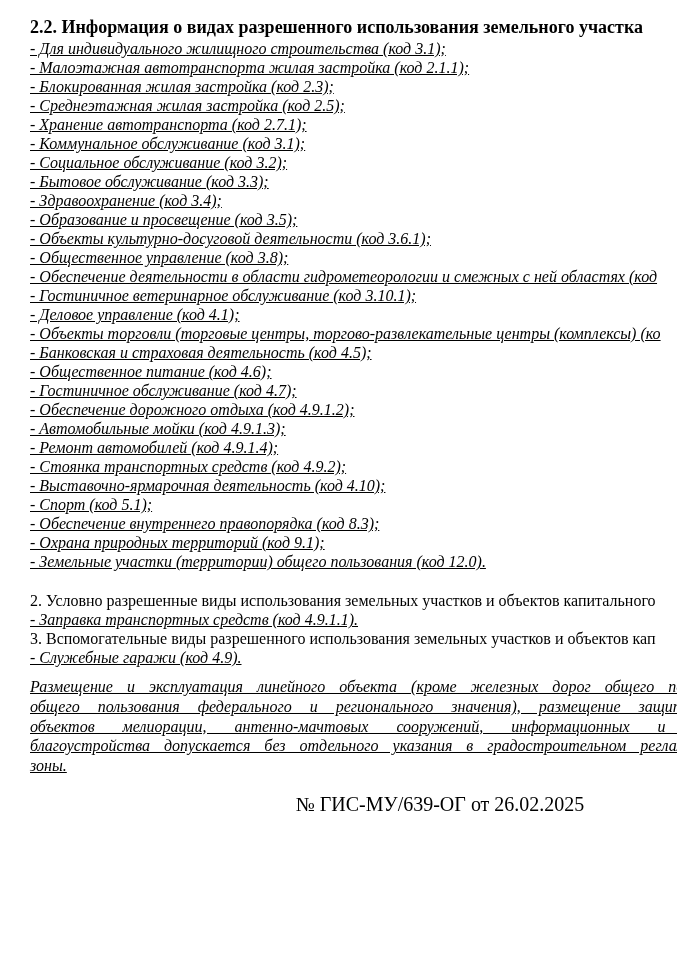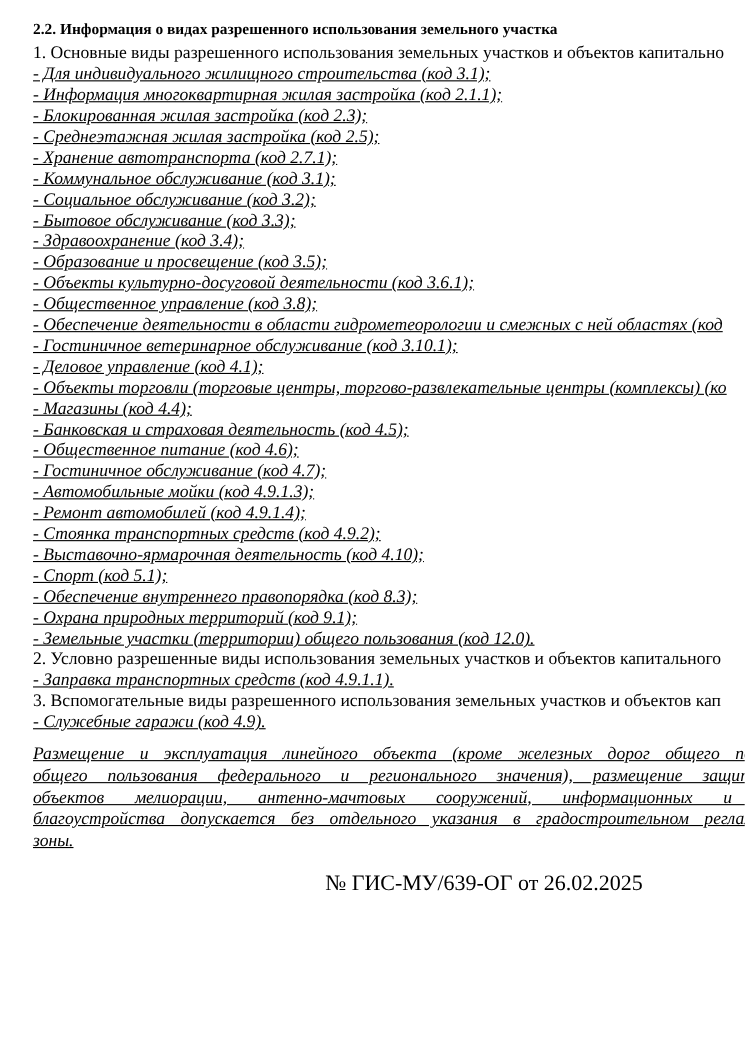--- a/index.html
+++ b/index.html
@@ -16,38 +16,38 @@
   }
   .page {
     box-sizing: border-box;
     width: 677px;
     height: 960px;
     padding: 16px 0 0 30px;
     overflow: hidden;
   }
   .title {
     font-weight: bold;
-    font-size: 14px;
+    font-size: 18px;
     line-height: 23px;
     white-space: nowrap;
     margin: 0;
   }
   .sec-heading {
     font-size: 16px;
     line-height: 19px;
     white-space: nowrap;
   }
   .items .item {
     font-size: 16px;
     line-height: 19px;
     font-style: italic;
     text-decoration: underline;
     white-space: nowrap;
   }
-  .sec-2 { margin-top: 0; }
+  .sec-2 { margin-top: 20px; }
   .sec-3 { }
   .note { margin-top: 10px; }
   .note .note-line {
     font-size: 16px;
     line-height: 19.8px;
     font-style: italic;
     text-decoration: underline;
     white-space: nowrap;
   }
   
@@ -66,42 +66,41 @@
   }
 </style>
 </head>
 <body>
 
 <div class="page">
 
   <h1 class="title">2.2. Информация о видах разрешенного использования земельного участка</h1>
 
   <div class="sec sec-1">
-    <div class="sec-heading">1. Основные виды разрешенного использования земельных участков и объектов капитально</div>
     <div class="items">
         <div class="item">- Для индивидуального жилищного строительства (код 3.1);</div>
-        <div class="item">- Информация многоквартирная жилая застройка (код 2.1.1);</div>
+        <div class="item">- Малоэтажная автотранспорта жилая застройка (код 2.1.1);</div>
         <div class="item">- Блокированная жилая застройка (код 2.3);</div>
         <div class="item">- Среднеэтажная жилая застройка (код 2.5);</div>
         <div class="item">- Хранение автотранспорта (код 2.7.1);</div>
         <div class="item">- Коммунальное обслуживание (код 3.1);</div>
         <div class="item">- Социальное обслуживание (код 3.2);</div>
         <div class="item">- Бытовое обслуживание (код 3.3);</div>
         <div class="item">- Здравоохранение (код 3.4);</div>
         <div class="item">- Образование и просвещение (код 3.5);</div>
         <div class="item">- Объекты культурно-досуговой деятельности (код 3.6.1);</div>
         <div class="item">- Общественное управление (код 3.8);</div>
         <div class="item">- Обеспечение деятельности в области гидрометеорологии и смежных с ней областях (код</div>
         <div class="item">- Гостиничное ветеринарное обслуживание (код 3.10.1);</div>
         <div class="item">- Деловое управление (код 4.1);</div>
         <div class="item">- Объекты торговли (торговые центры, торгово-развлекательные центры (комплексы) (ко</div>
-        <div class="item">- Магазины (код 4.4);</div>
         <div class="item">- Банковская и страховая деятельность (код 4.5);</div>
         <div class="item">- Общественное питание (код 4.6);</div>
         <div class="item">- Гостиничное обслуживание (код 4.7);</div>
+        <div class="item">- Обеспечение дорожного отдыха (код 4.9.1.2);</div>
         <div class="item">- Автомобильные мойки (код 4.9.1.3);</div>
         <div class="item">- Ремонт автомобилей (код 4.9.1.4);</div>
         <div class="item">- Стоянка транспортных средств (код 4.9.2);</div>
         <div class="item">- Выставочно-ярмарочная деятельность (код 4.10);</div>
         <div class="item">- Спорт (код 5.1);</div>
         <div class="item">- Обеспечение внутреннего правопорядка (код 8.3);</div>
         <div class="item">- Охрана природных территорий (код 9.1);</div>
         <div class="item">- Земельные участки (территории) общего пользования (код 12.0). </div>
       </div>
   </div>

